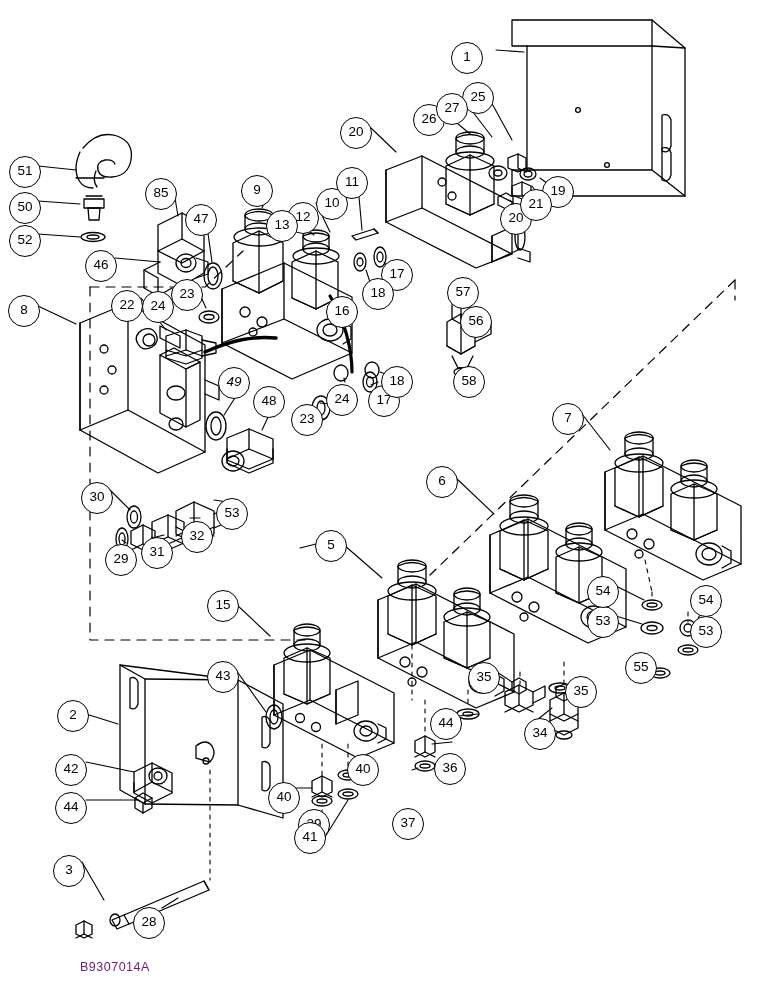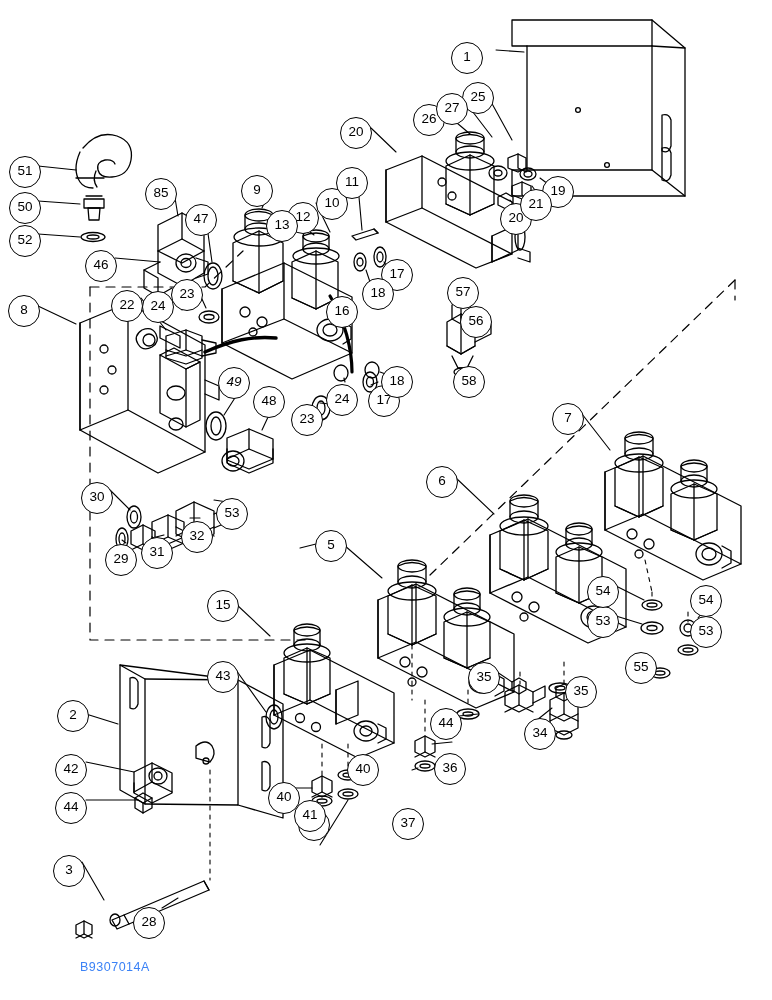--- a/index.html
+++ b/index.html
@@ -2,21 +2,21 @@
 <html><head>
 <meta charset="utf-8">
 <style>
   html,body{margin:0;padding:0;background:#ffffff;}
   body{width:772px;height:1000px;position:relative;font-family:"Liberation Sans",sans-serif;overflow:hidden;}
   #sheet{position:absolute;left:0;top:0;width:772px;height:1000px;}
   svg.layer{position:absolute;left:0;top:0;width:772px;height:1000px;}
   .callout{position:absolute;width:30px;height:30px;border:1.6px solid #000;border-radius:50%;
            background:#fff;color:#000;font-size:13.5px;line-height:27px;text-align:center;
            font-family:"Liberation Sans",sans-serif;}
-  .figno{position:absolute;left:80px;top:960px;font-size:12.5px;letter-spacing:.5px;color:#3b82f6;}
+  .figno{position:absolute;left:80px;top:960px;font-size:12.5px;letter-spacing:.5px;color:#701a75;}
 </style>
 </head>
 <body>
 
 <div id="sheet">
 
 <svg class="layer" viewBox="0 0 772 1000">
   <g fill="none" stroke="#000" stroke-width="1.3" stroke-linejoin="round" stroke-linecap="round">
 
     <g stroke-dasharray="9 7" stroke-width="1.2">
@@ -581,21 +581,21 @@
 <div class="callout" style="left:216px;top:498px;">53</div>
 <div class="callout" style="left:524px;top:718px;">34</div>
 <div class="callout" style="left:468px;top:662px;">35</div>
 <div class="callout" style="left:565px;top:676px;">35</div>
 <div class="callout" style="left:434px;top:753px;">36</div>
 <div class="callout" style="left:392px;top:780px;margin-top:28px;">37</div>
 <div class="callout" style="left:430px;top:708px;">44</div>
 <div class="callout" style="left:298px;top:809px;">39</div>
 <div class="callout" style="left:268px;top:782px;">40</div>
 <div class="callout" style="left:347px;top:754px;">40</div>
-<div class="callout" style="left:294px;top:800px;">41</div>
+<div class="callout" style="left:294px;top:822px;">41</div>
 <div class="callout" style="left:55px;top:754px;">42</div>
 <div class="callout" style="left:207px;top:661px;">43</div>
 <div class="callout" style="left:55px;top:792px;">44</div>
 <div class="callout" style="left:145px;top:178px;">85</div>
 <div class="callout" style="left:85px;top:250px;">46</div>
 <div class="callout" style="left:185px;top:204px;">47</div>
 <div class="callout" style="left:253px;top:386px;">48</div>
 <div class="callout" style="left:218px;top:367px;font-style:italic;">49</div>
 <div class="callout" style="left:9px;top:192px;">50</div>
 <div class="callout" style="left:9px;top:156px;">51</div>

